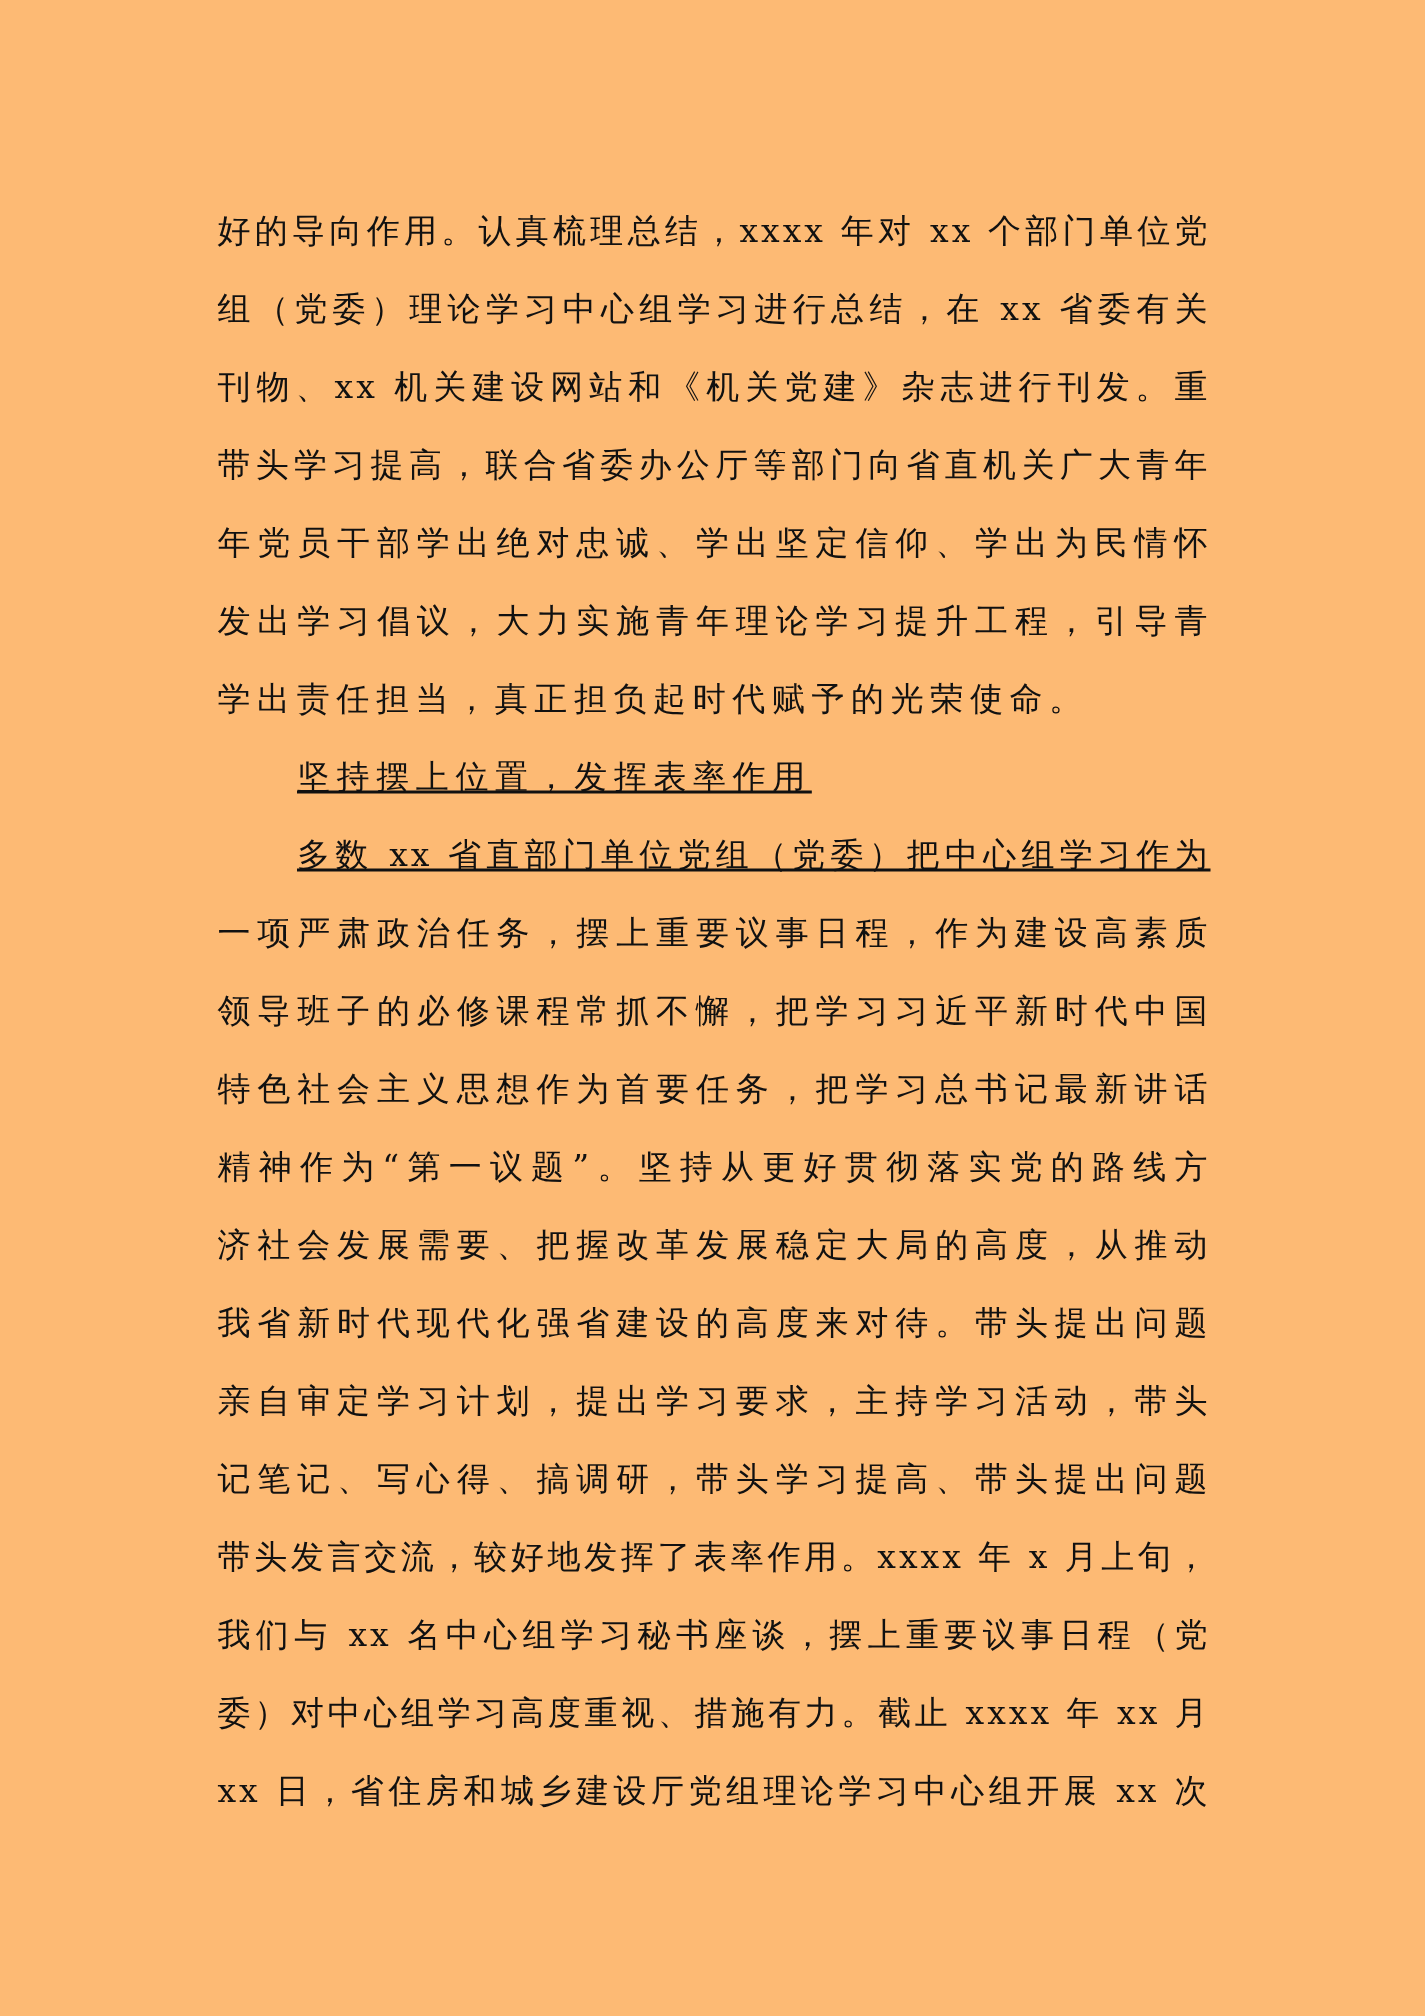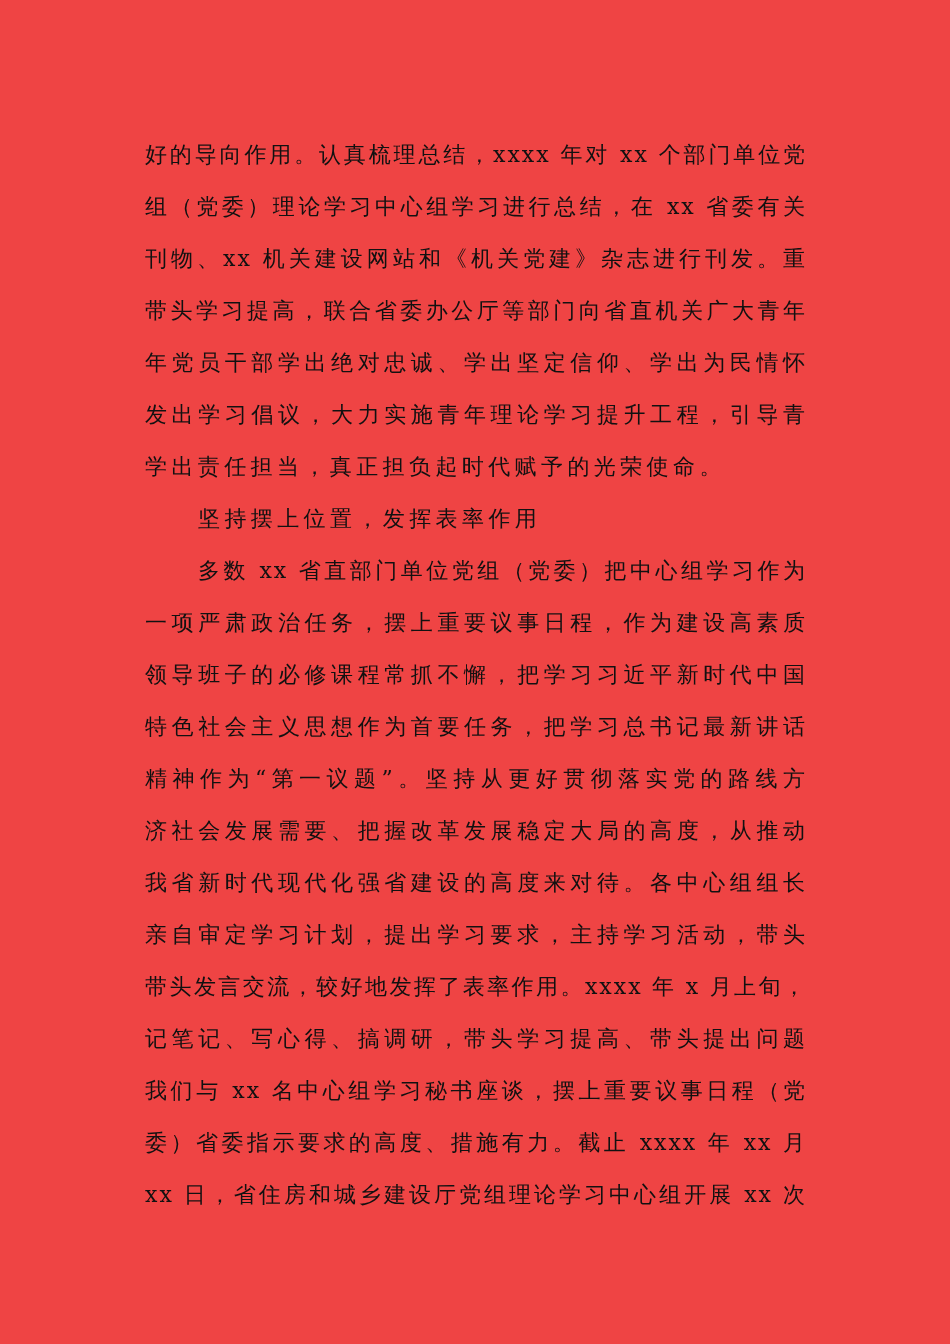--- a/index.html
+++ b/index.html
@@ -12,21 +12,21 @@
       height: 1344px;
       position: relative;
       overflow: hidden;
     }
     .page {
       position: absolute;
       left: 0;
       top: 0;
       width: 950px;
       height: 1344px;
-      background: #ef4444;
+      background: #fdba74;
     }
     .text-body {
       position: absolute;
       left: 145px;
       top: 129px;
       width: 662px;
       color: #111111;
       font-family: "DejaVu Serif", "Liberation Serif", serif;
       font-size: 22px;
     }
@@ -37,20 +37,21 @@
       text-align: justify;
       text-align-last: justify;
       letter-spacing: 2px;
     }
     .line.last {
       text-align-last: left;
       letter-spacing: 4.4px;
     }
     .line.indent {
       padding-left: 53px;
+      text-decoration: underline;
     }
   </style>
 </head>
 <body>
 
 <div class="page">
   <div class="text-body">
 
     <div class="paragraph">
       <div class="line">好的导向作用。认真梳理总结，xxxx 年对 xx 个部门单位党</div>
@@ -66,23 +67,23 @@
       <div class="line last indent">坚持摆上位置，发挥表率作用</div>
     </div>
 
     <div class="paragraph">
       <div class="line indent">多数 xx 省直部门单位党组（党委）把中心组学习作为</div>
       <div class="line">一项严肃政治任务，摆上重要议事日程，作为建设高素质</div>
       <div class="line">领导班子的必修课程常抓不懈，把学习习近平新时代中国</div>
       <div class="line">特色社会主义思想作为首要任务，把学习总书记最新讲话</div>
       <div class="line">精神作为“第一议题”。坚持从更好贯彻落实党的路线方</div>
       <div class="line">济社会发展需要、把握改革发展稳定大局的高度，从推动</div>
-      <div class="line">我省新时代现代化强省建设的高度来对待。各中心组组长</div>
+      <div class="line">我省新时代现代化强省建设的高度来对待。带头提出问题</div>
       <div class="line">亲自审定学习计划，提出学习要求，主持学习活动，带头</div>
+      <div class="line">记笔记、写心得、搞调研，带头学习提高、带头提出问题</div>
       <div class="line">带头发言交流，较好地发挥了表率作用。xxxx 年 x 月上旬，</div>
-      <div class="line">记笔记、写心得、搞调研，带头学习提高、带头提出问题</div>
       <div class="line">我们与 xx 名中心组学习秘书座谈，摆上重要议事日程（党</div>
-      <div class="line">委）省委指示要求的高度、措施有力。截止 xxxx 年 xx 月</div>
+      <div class="line">委）对中心组学习高度重视、措施有力。截止 xxxx 年 xx 月</div>
       <div class="line">xx 日，省住房和城乡建设厅党组理论学习中心组开展 xx 次</div>
     </div>
 
   </div>
 </div>
 
 </body></html>

